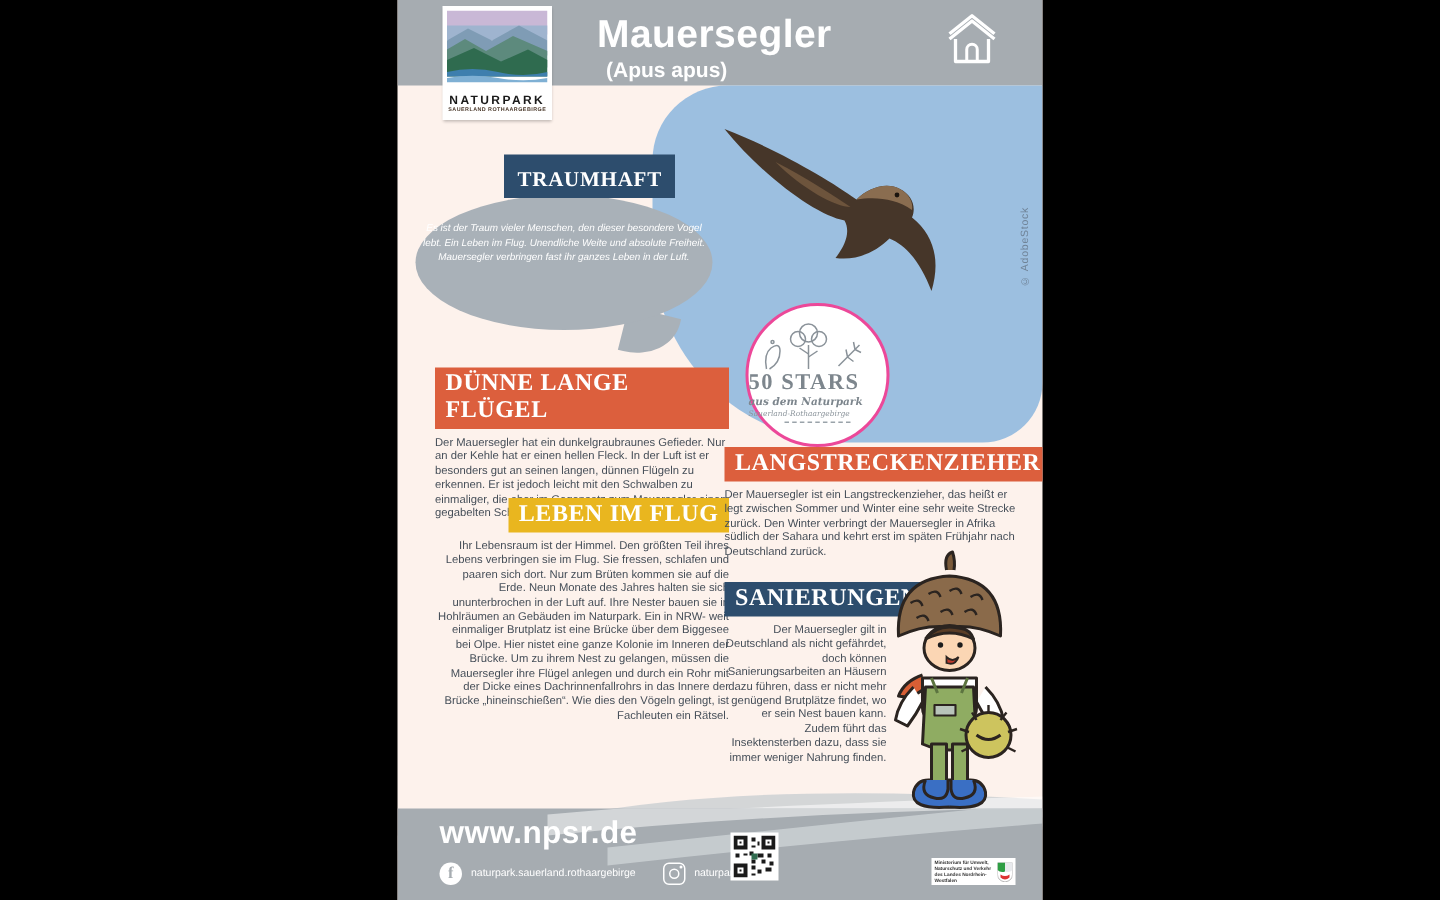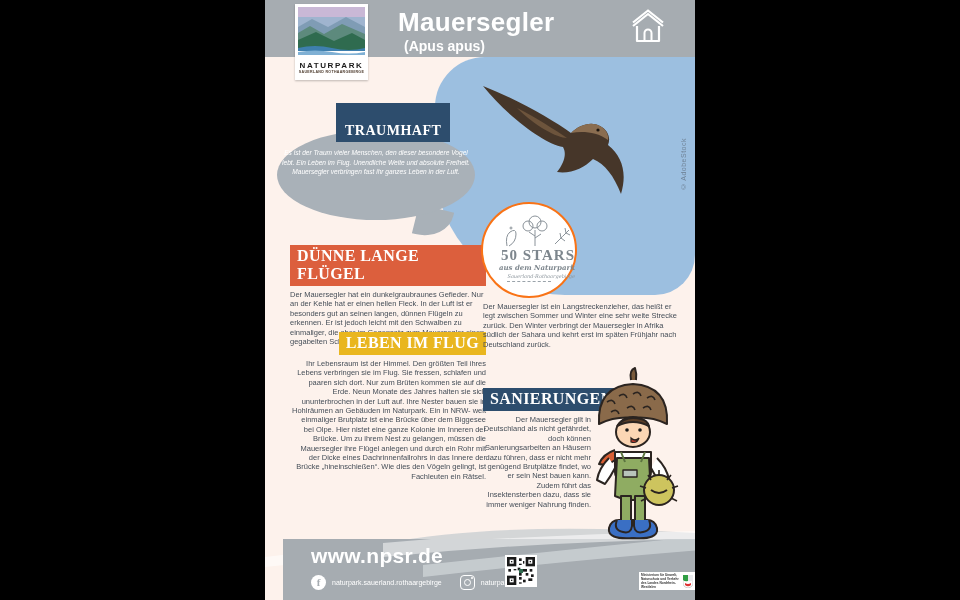--- a/index.html
+++ b/index.html
@@ -16,49 +16,49 @@
   .logo-card{position:absolute;left:30px;top:4px;width:73px;height:76px;background:#fff;box-shadow:0 1px 2px rgba(0,0,0,.25);padding:3px 3px 2px;box-sizing:border-box;z-index:5;}
   .logo-name{font-size:8px;font-weight:bold;color:#1a1a1a;letter-spacing:1.6px;margin-top:2px;text-align:center;}
   .logo-sub{font-size:3.6px;font-weight:bold;color:#4c3a2c;letter-spacing:.3px;text-align:center;}
 
   
   .sky{position:absolute;left:170px;top:57px;width:260px;height:238px;background:#9cbfe0;border-radius:50px 0 40px 130px;}
   .credit{position:absolute;right:8px;top:138px;writing-mode:vertical-rl;transform:rotate(180deg);font-size:7px;color:#68798b;letter-spacing:.5px;opacity:.85;}
 
   
   .tag-label{position:absolute;background:#2d4d6d;color:#fff;font-family:"Liberation Serif","DejaVu Serif",serif;font-weight:700;letter-spacing:.5px;}
-  .traumhaft{left:71px;top:103px;font-size:14px;padding:20px 9px 3px;z-index:4;}
+  .traumhaft{left:71px;top:103px;font-size:14px;padding:10px 9px 3px;z-index:4;}
   .bubble{position:absolute;left:12px;top:130px;width:198px;height:90px;background:#a9b1b8;border-radius:50%;z-index:3;}
   .bubble-tail{position:absolute;left:150px;top:208px;width:36px;height:30px;background:#a9b1b8;border-radius:0 0 90% 0;transform:rotate(14deg);z-index:2;}
   .bubble-text{position:absolute;left:16px;top:148px;width:190px;text-align:center;color:#fff;font-style:italic;font-size:6.6px;line-height:9.6px;z-index:4;}
 
   .bird{position:absolute;left:212px;top:80px;width:185px;height:130px;}
 
   
-  .badge{position:absolute;left:216px;top:202px;width:96px;height:96px;background:#fff;border:2px solid #f97316;border-radius:50%;box-sizing:border-box;text-align:right;z-index:4;}
+  .badge{position:absolute;left:232px;top:202px;width:96px;height:96px;background:#fff;border:2px solid #ec4899;border-radius:50%;box-sizing:border-box;text-align:left;z-index:4;}
   .badge-art{margin-top:6px;height:38px;}
   .badge-l1{font-family:"Liberation Serif","DejaVu Serif",serif;font-weight:700;font-size:15px;color:#7d868d;letter-spacing:1px;line-height:14px;}
   .badge-l2{font-family:"DejaVu Serif",serif;font-style:italic;font-weight:700;font-size:7px;color:#7d868d;margin-top:1px;}
   .badge-l3{font-family:"DejaVu Serif",serif;font-style:italic;font-size:5px;color:#8d969d;margin-top:1px;}
   .badge-dash{margin:2px auto 0;width:44px;border-top:1px dashed #9aa3aa;}
 
   
   .sec{position:absolute;}
   .sec-h{display:inline-block;color:#fff;font-family:"Liberation Serif","DejaVu Serif",serif;font-weight:700;font-size:16px;letter-spacing:.4px;padding:2px 7px 3px;}
   .h-orange{background:#dc5f3d;}
   .h-yellow{background:#e9b61f;}
   .h-navy{background:#2d4d6d;}
   .sec-t{color:#454e58;font-size:7.5px;line-height:9.4px;margin-top:4px;}
 
   
   .mascot{position:absolute;left:322px;top:366px;width:92px;height:176px;z-index:4;}
 
   
   .waves{position:absolute;left:0;bottom:0;width:430px;height:95px;z-index:1;pointer-events:none;}
-  .footer{position:absolute;left:0;bottom:0;width:430px;height:61px;background:#a6acb1;z-index:2;overflow:hidden;margin-left:18px;}
+  .footer{position:absolute;left:0;bottom:0;width:430px;height:61px;background:#a6acb1;z-index:2;overflow:hidden;}
   .fw{position:absolute;left:0;top:-18px;width:430px;height:80px;pointer-events:none;}
   .url{position:absolute;left:28px;top:5px;color:#fff;font-size:21px;font-weight:bold;letter-spacing:.3px;z-index:3;}
   .social{position:absolute;left:28px;top:36px;display:flex;align-items:center;gap:6px;z-index:3;}
   .soc-label{color:#fff;font-size:7px;}
   .fb{width:15px;height:15px;background:#fff;border-radius:50%;color:#a6acb1;font-family:"Liberation Serif",serif;font-weight:700;font-size:11px;text-align:center;line-height:15px;cursor:pointer;}
   .ig{width:13px;height:13px;border:1.4px solid #fff;border-radius:4px;position:relative;cursor:pointer;margin-left:12px;}
   .ig::after{content:"";position:absolute;left:2.8px;top:2.8px;width:5px;height:5px;border:1.2px solid #fff;border-radius:50%;}
   .ig::before{content:"";position:absolute;right:1px;top:1px;width:2px;height:2px;background:#fff;border-radius:50%;}
   .qr{position:absolute;left:222px;top:16px;width:32px;height:32px;background:#fff;padding:2px;box-sizing:border-box;z-index:3;cursor:pointer;}
   .ministry{position:absolute;right:18px;top:33px;width:56px;height:18px;background:#fff;display:flex;align-items:center;padding:1px 2px;box-sizing:border-box;z-index:3;}
@@ -138,20 +138,21 @@
     <div class="sec" style="left:25px;top:245px;width:196px;">
       <span class="sec-h h-orange">DÜNNE LANGE FLÜGEL</span>
       <div class="sec-t">Der Mauersegler hat ein dunkelgraubraunes Gefieder. Nur an der Kehle hat er einen hellen Fleck. In der Luft ist er besonders gut an seinen langen, dünnen Flügeln zu erkennen. Er ist jedoch leicht mit den Schwalben zu einmaliger, die aber im Gegensatz zum Mauersegler einen gegabelten Schwanz haben.</div>
     </div>
     <div class="sec" style="left:25px;top:332px;width:196px;text-align:right;">
       <span class="sec-h h-yellow">LEBEN IM FLUG</span>
       <div class="sec-t">Ihr Lebensraum ist der Himmel. Den größten Teil ihres Lebens verbringen sie im Flug. Sie fressen, schlafen und paaren sich dort. Nur zum Brüten kommen sie auf die Erde. Neun Monate des Jahres halten sie sich ununterbrochen in der Luft auf. Ihre Nester bauen sie in Hohlräumen an Gebäuden im Naturpark. Ein in NRW- weit einmaliger Brutplatz ist eine Brücke über dem Biggesee bei Olpe. Hier nistet eine ganze Kolonie im Inneren der Brücke. Um zu ihrem Nest zu gelangen, müssen die Mauersegler ihre Flügel anlegen und durch ein Rohr mit der Dicke eines Dachrinnenfallrohrs in das Innere der Brücke „hineinschießen“. Wie dies den Vögeln gelingt, ist Fachleuten ein Rätsel.</div>
     </div>
 
     <div class="sec" style="left:218px;top:298px;width:196px;">
+      <span class="sec-h h-orange">LANGSTRECKENZIEHER</span>
       <div class="sec-t">Der Mauersegler ist ein Langstreckenzieher, das heißt er legt zwischen Sommer und Winter eine sehr weite Strecke zurück. Den Winter verbringt der Mauersegler in Afrika südlich der Sahara und kehrt erst im späten Frühjahr nach Deutschland zurück.</div>
     </div>
     <div class="sec" style="left:218px;top:388px;width:108px;text-align:right;">
       <span class="sec-h h-navy">SANIERUNGEN</span>
       <div class="sec-t">Der Mauersegler gilt in Deutschland als nicht gefährdet, doch können Sanierungsarbeiten an Häusern dazu führen, dass er nicht mehr genügend Brutplätze findet, wo er sein Nest bauen kann. Zudem führt das Insektensterben dazu, dass sie immer weniger Nahrung finden.</div>
     </div>
 
     <div class="mascot">
       <svg width="92" height="176" viewBox="0 0 92 176">
         <g stroke="#2b2420" stroke-width="2" stroke-linejoin="round">

